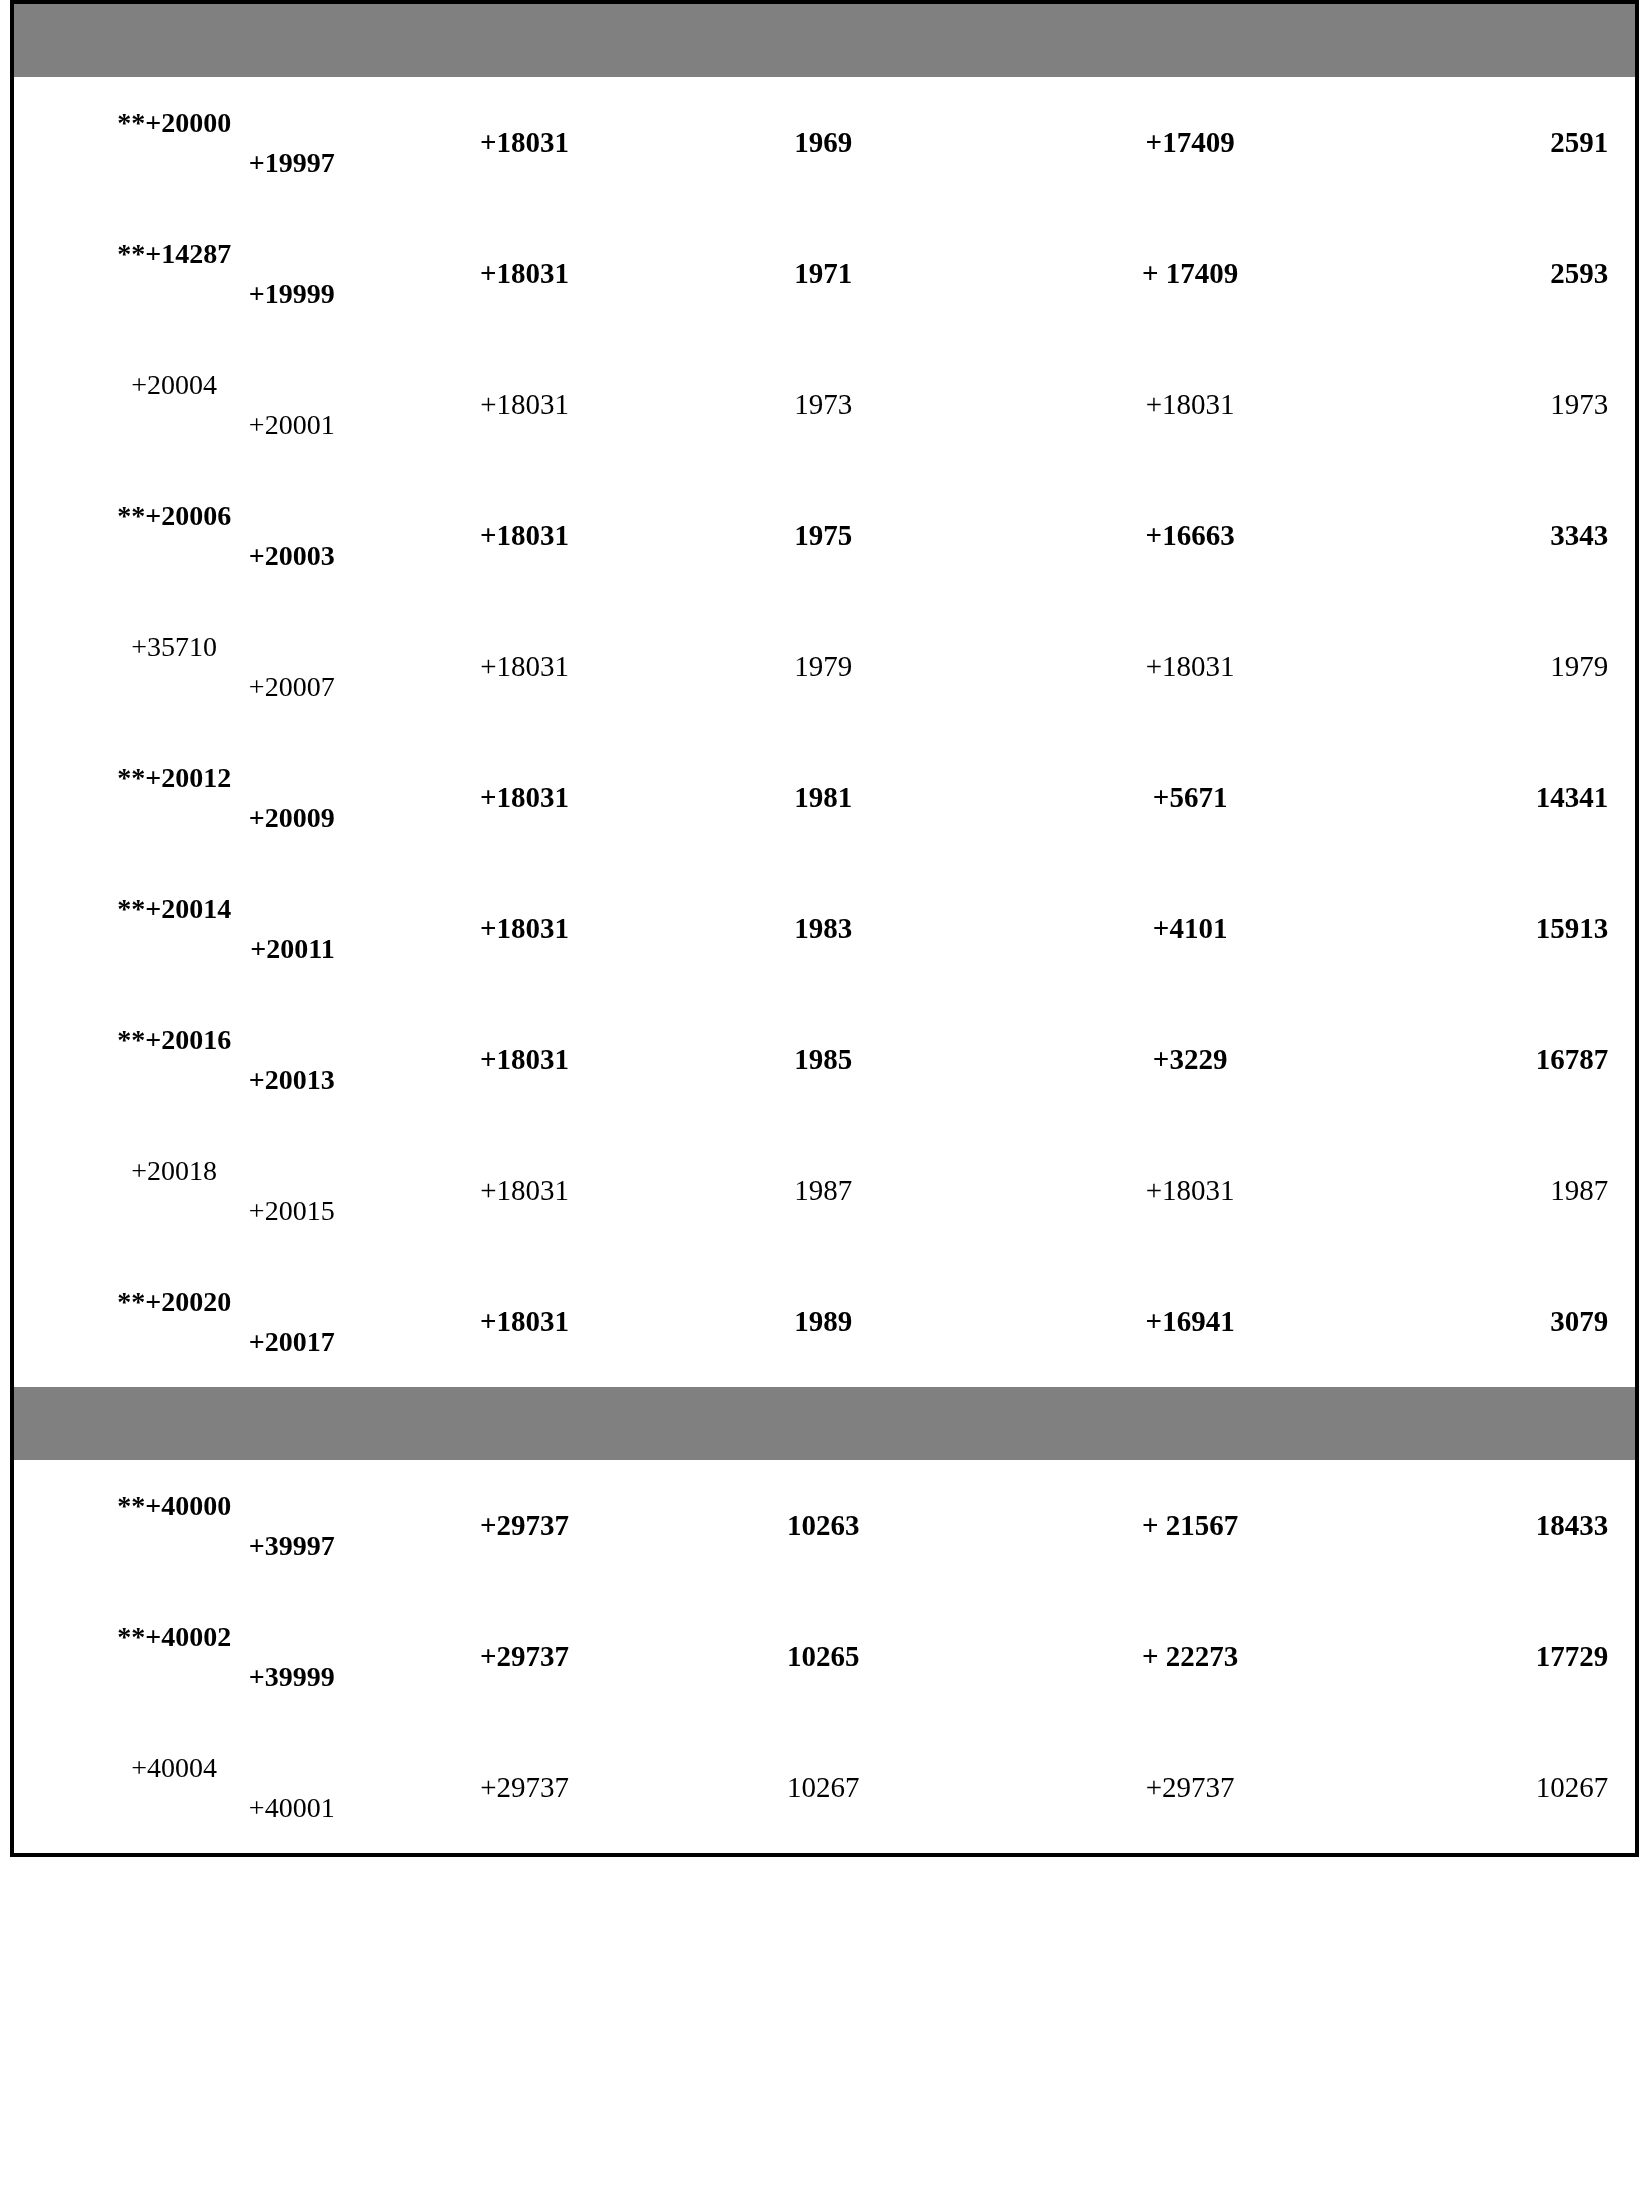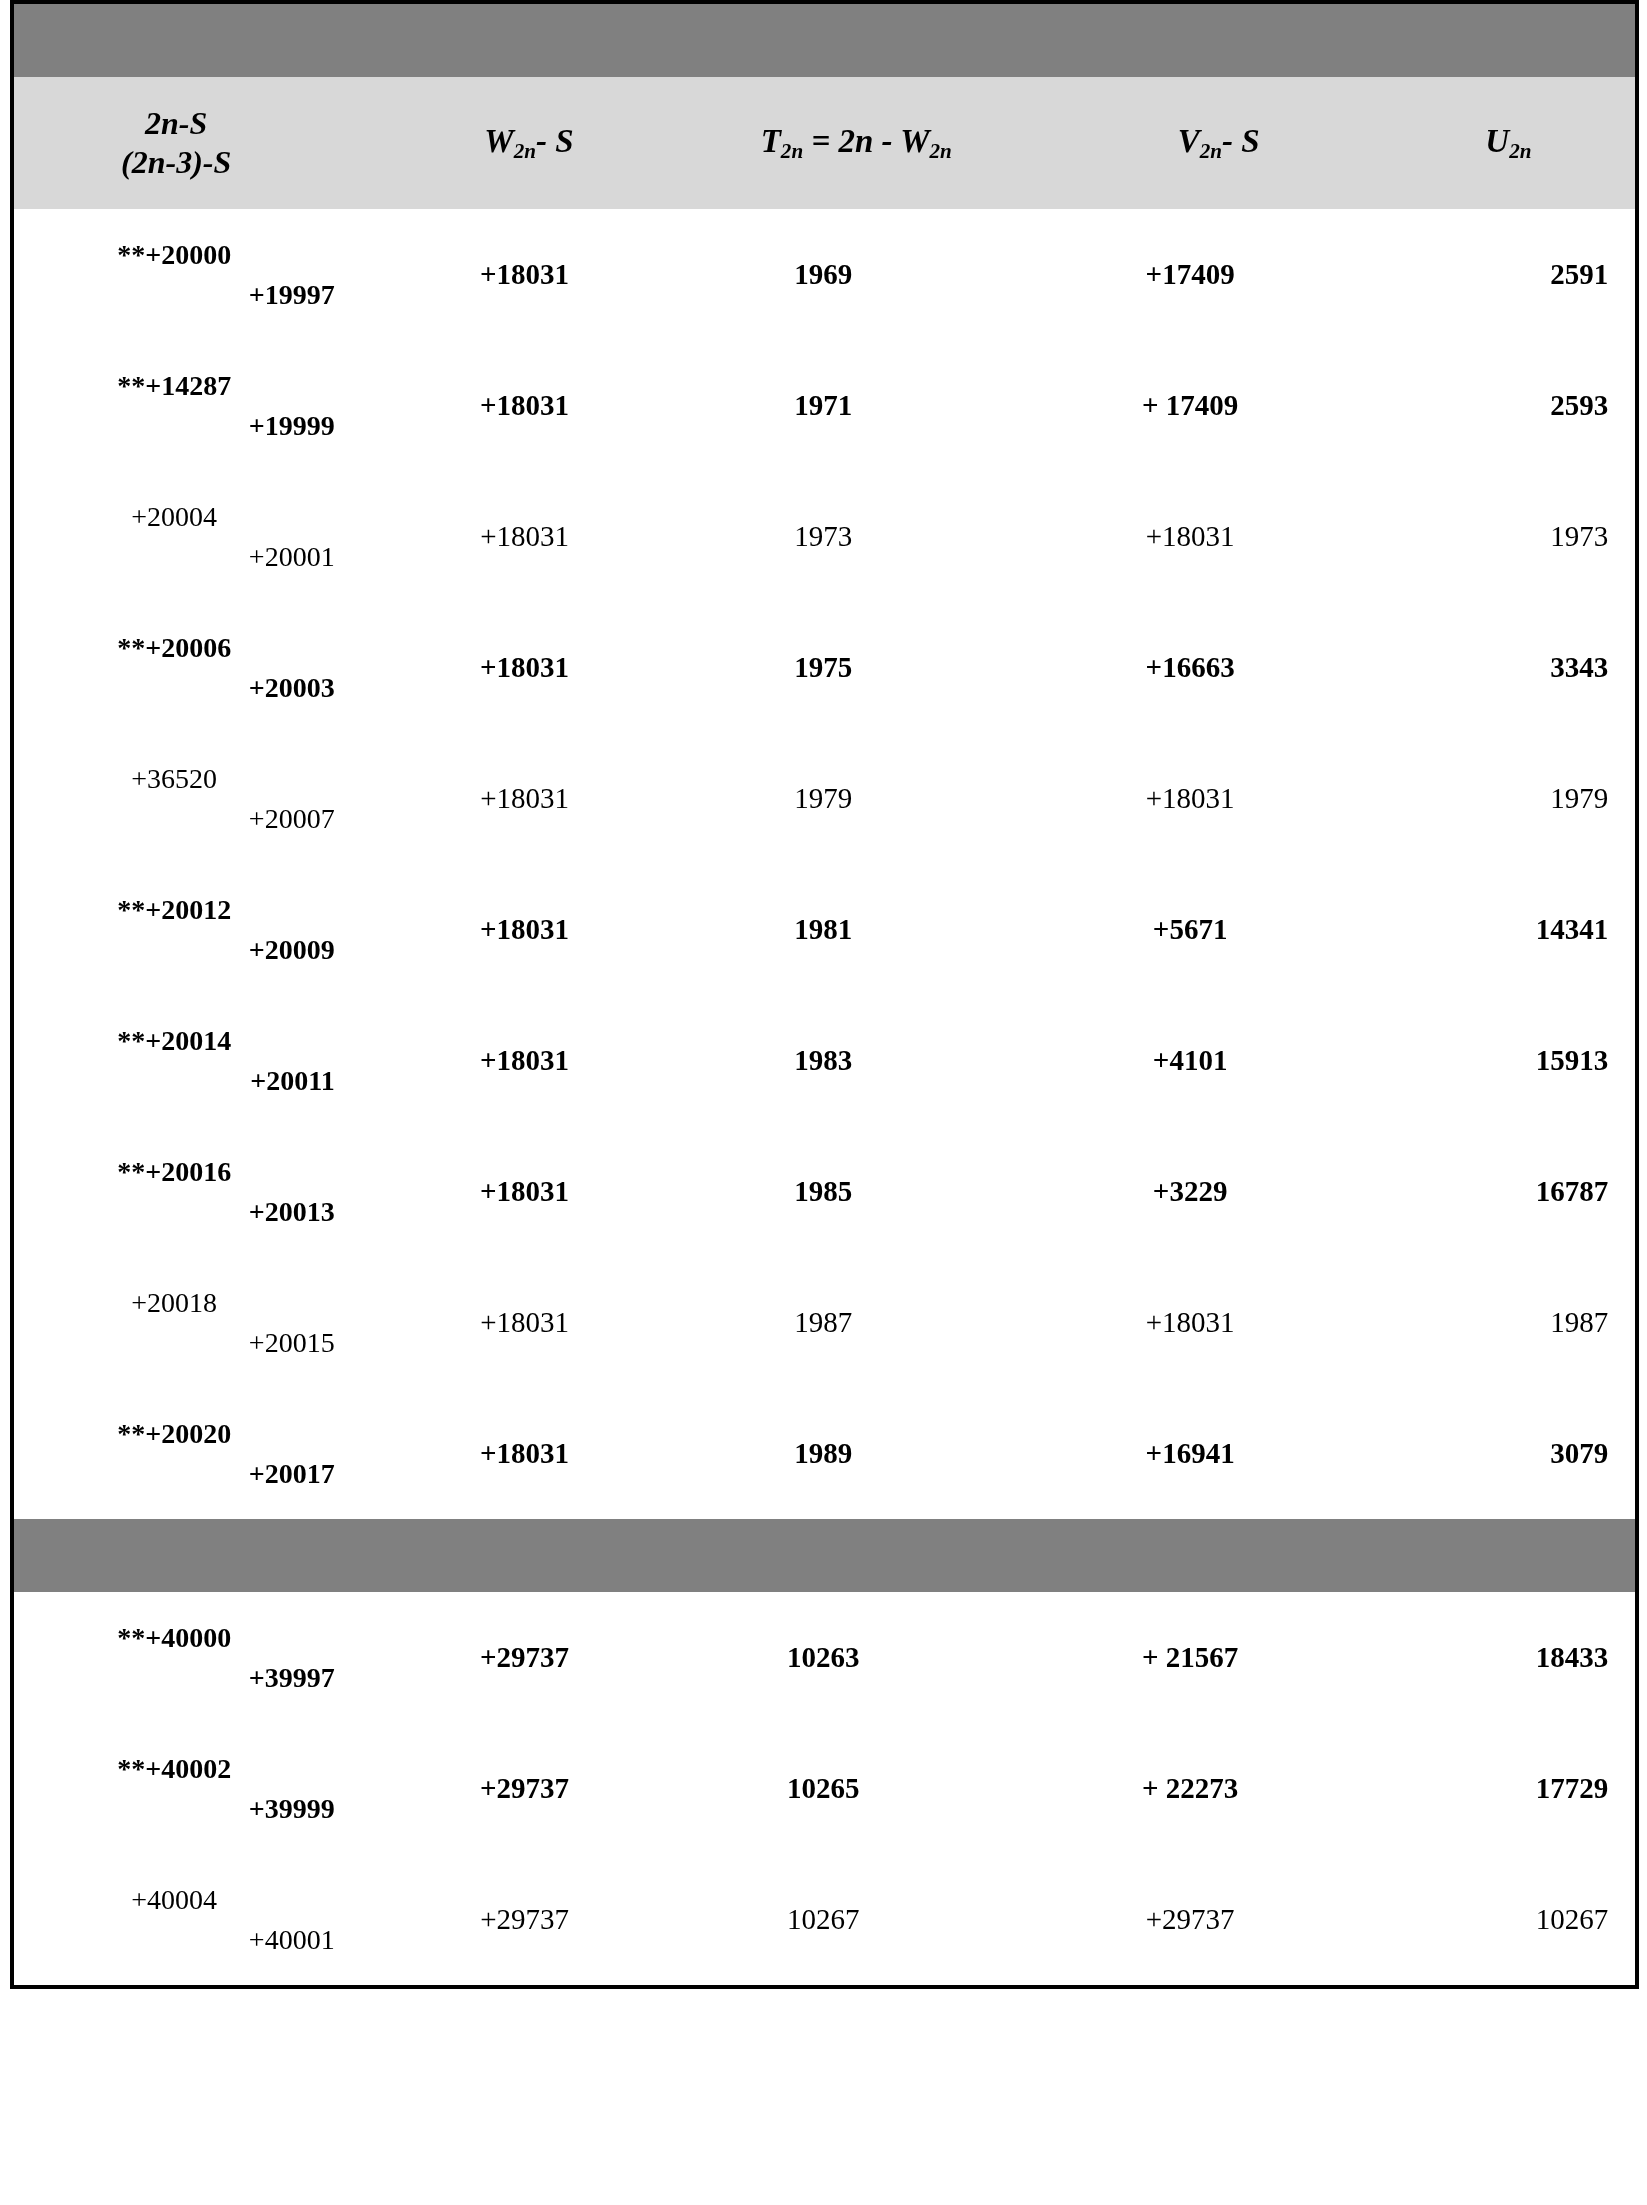--- a/index.html
+++ b/index.html
@@ -115,30 +115,20 @@
       <col class="c-idx">
         <col class="c-w">
         <col class="c-t">
         <col class="c-v">
         <col class="c-u">
     </colgroup>
     <tbody id="tbody-root">
         <tr class="bar">
           <td colspan="5"></td>
         </tr>
-        <tr class="hdr">
-          <td class="idx-head">
-            <span class="l1">2n-S</span>
-            <span class="l2">(2n-3)-S</span>
-          </td>
-          <td>W<span class="sub">2n</span>- S</td>
-          <td>T<span class="sub">2n</span> = 2n - W<span class="sub">2n</span></td>
-          <td>V<span class="sub">2n</span>- S</td>
-          <td>U<span class="sub">2n</span></td>
-        </tr>
         <tr class="data b">
           <td class="idx">
             <span class="l1">**+20000</span>
             <span class="l2">+19997</span>
           </td>
           <td class="col-w">+18031</td>
           <td class="col-t">1969</td>
           <td class="col-v">+17409</td>
           <td class="col-u">2591</td>
         </tr>
@@ -167,21 +157,21 @@
             <span class="l1">**+20006</span>
             <span class="l2">+20003</span>
           </td>
           <td class="col-w">+18031</td>
           <td class="col-t">1975</td>
           <td class="col-v">+16663</td>
           <td class="col-u">3343</td>
         </tr>
         <tr class="data n">
           <td class="idx">
-            <span class="l1">+36520</span>
+            <span class="l1">+35710</span>
             <span class="l2">+20007</span>
           </td>
           <td class="col-w">+18031</td>
           <td class="col-t">1979</td>
           <td class="col-v">+18031</td>
           <td class="col-u">1979</td>
         </tr>
         <tr class="data b">
           <td class="idx">
             <span class="l1">**+20012</span>

